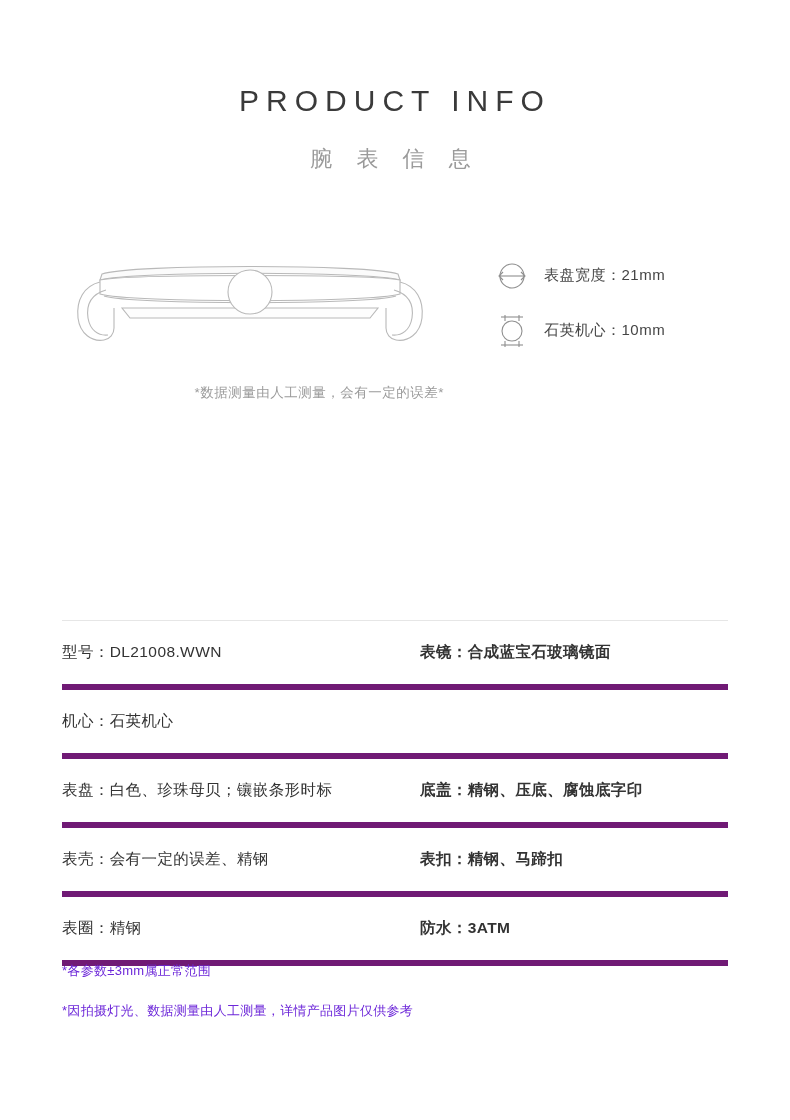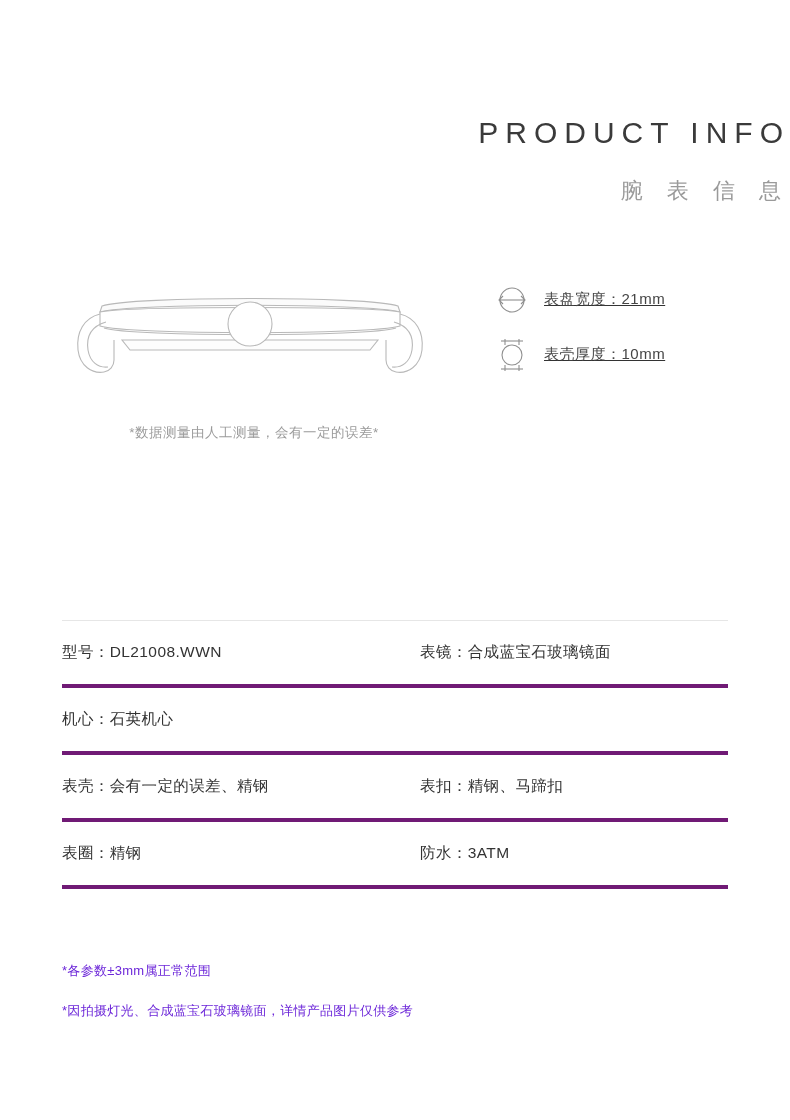--- a/index.html
+++ b/index.html
@@ -16,22 +16,22 @@
     overflow: hidden;
   }
   .page {
     width: 790px;
     height: 1120px;
     position: relative;
   }
 
   
   .title-block {
-    text-align: right;
-    padding-top: 116px;
+    text-align: center;
+    padding-top: 84px;
   }
   .title-en {
     font-size: 30px;
     letter-spacing: 7px;
     color: #3a3a3a;
     font-weight: 400;
   }
   .title-cn {
     font-size: 22px;
     letter-spacing: 9px;
@@ -49,34 +49,33 @@
   .watch-drawing {
     position: absolute;
     left: 70px;
     top: 20px;
     width: 360px;
     height: 110px;
   }
   .caption {
     position: absolute;
     left: 64px;
-    top: 156px;
+    top: 148px;
     width: 380px;
-    text-align: center;
+    text-align: right;
     font-size: 13.5px;
     color: #9b9b9b;
     letter-spacing: 0.5px;
   }
 
   .dims {
     position: absolute;
     left: 492px;
-    top: 4px;
+    top: 12px;
     width: 260px;
-    text-decoration: underline;
   }
   .dim-row {
     display: flex;
     align-items: center;
     height: 55px;
   }
   .dim-icon {
     width: 40px;
     height: 40px;
     flex: 0 0 40px;
@@ -94,39 +93,40 @@
 
   
   .specs {
     position: absolute;
     left: 62px;
     top: 620px;
     width: 666px;
   }
   .spec-row {
     display: flex;
-    border-bottom: 4px solid #701a75;
+    border-bottom: 6px solid #701a75;
     height: 63px;
     align-items: center;
   }
   .spec-row:first-child {
     border-top: 1px solid #e6e6e6;
   }
   .spec-cell {
     font-size: 15.5px;
     color: #333333;
     letter-spacing: 0.4px;
     white-space: nowrap;
     overflow: hidden;
   }
   .spec-cell.left {
     flex: 0 0 358px;
   }
   .spec-cell.right {
     flex: 1 1 auto;
+    font-weight: bold;
   }
 
   
   .notes {
     position: absolute;
     left: 62px;
     top: 962px;
     width: 680px;
   }
   .note {
@@ -200,42 +200,46 @@
           <svg width="36" height="40" viewBox="0 0 36 40">
             <g fill="none" stroke="#8f8f8f" stroke-width="1.1">
               <circle cx="18" cy="20" r="10"></circle>
               <path d="M11 10 L 11 4 M25 10 L 25 4"></path>
               <path d="M11 30 L 11 36 M25 30 L 25 36"></path>
               <line x1="7" y1="6" x2="29" y2="6"></line>
               <line x1="7" y1="34" x2="29" y2="34"></line>
             </g>
           </svg>
         </div>
-        <div class="dim-label">表壳厚度：10mm</div>
+        <div class="dim-label">石英机心：10mm</div>
       </div>
 
     </div>
   </div>
 
   <div class="specs">
     <div class="spec-row">
       <div class="spec-cell left">型号：DL21008.WWN</div>
       <div class="spec-cell right">表镜：合成蓝宝石玻璃镜面</div>
     </div>
     <div class="spec-row">
       <div class="spec-cell left">机心：石英机心</div>
     </div>
     <div class="spec-row">
+      <div class="spec-cell left">表盘：白色、珍珠母贝；镶嵌条形时标</div>
+      <div class="spec-cell right">底盖：精钢、压底、腐蚀底字印</div>
+    </div>
+    <div class="spec-row">
       <div class="spec-cell left">表壳：会有一定的误差、精钢</div>
       <div class="spec-cell right">表扣：精钢、马蹄扣</div>
     </div>
     <div class="spec-row">
       <div class="spec-cell left">表圈：精钢</div>
       <div class="spec-cell right">防水：3ATM</div>
     </div>
   </div>
 
   <div class="notes">
     <div class="note">*各参数±3mm属正常范围</div>
-    <div class="note">*因拍摄灯光、合成蓝宝石玻璃镜面，详情产品图片仅供参考</div>
+    <div class="note">*因拍摄灯光、数据测量由人工测量，详情产品图片仅供参考</div>
   </div>
 
 </div>
 
 </body></html>

